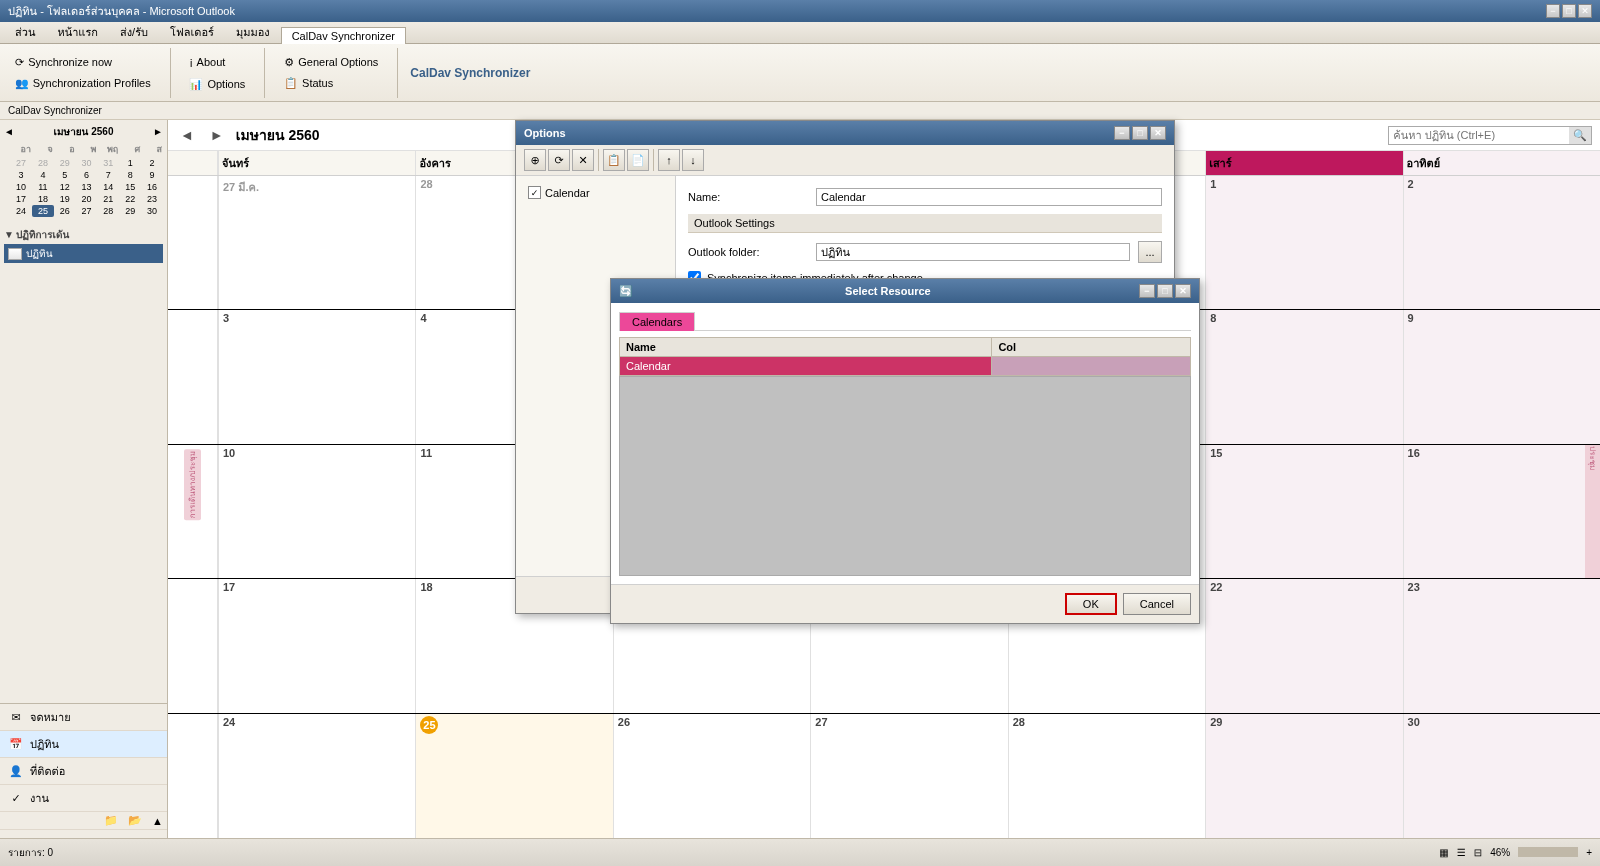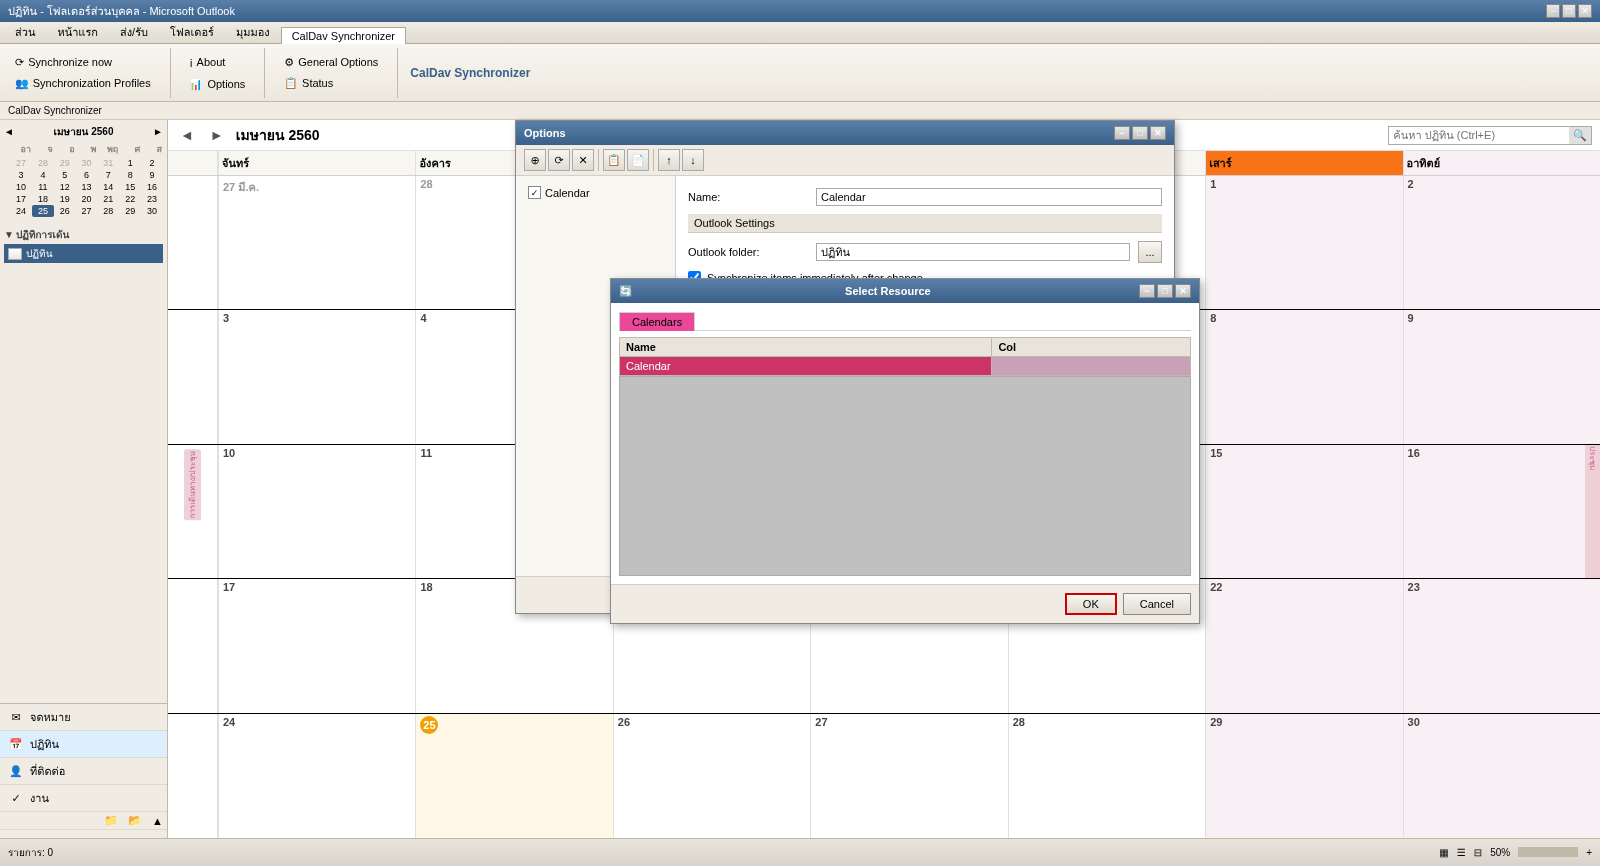--- a/index.html
+++ b/index.html
@@ -559,21 +559,21 @@
       </div>
     </div>
 
     <div class="cal-header-row">
       <div class="cal-header-spacer"></div>
       <div class="cal-day-header">จันทร์</div>
       <div class="cal-day-header">อังคาร</div>
       <div class="cal-day-header">พุธ</div>
       <div class="cal-day-header">พฤหัสบดี</div>
       <div class="cal-day-header">ศุกร์</div>
-      <div class="cal-day-header" style="background:#f97316;">เสาร์</div>
+      <div class="cal-day-header" style="background:#be185d;">เสาร์</div>
       <div class="cal-day-header" style="background:#f8f0f4;">อาทิตย์</div>
     </div>
 
     <div class="cal-body">
 
       <div class="cal-week">
         <div class="cal-week-num"></div>
         <div class="cal-cell other-month">
           <div class="date-num">27 มี.ค.</div>
         </div>
@@ -728,21 +728,21 @@
   </div>
 
 </div>
 
 <div class="status-bar">
   <span>รายการ: 0</span>
   <span style="margin-left:auto; display:flex; gap:8px;">
     <span>▦</span>
     <span>☰</span>
     <span>⊟</span>
-    <span>50%</span>
+    <span>46%</span>
     <span style="width:60px; height:10px; background:#c0b8a8; display:inline-block; vertical-align:middle;"></span>
     <span>+</span>
   </span>
 </div>
 
 <div class="dialog options-dialog">
   <div class="dialog-titlebar">
     <span>Options</span>
     <div class="dialog-titlebar-btns">
       <div class="dialog-titlebar-btn">−</div>

